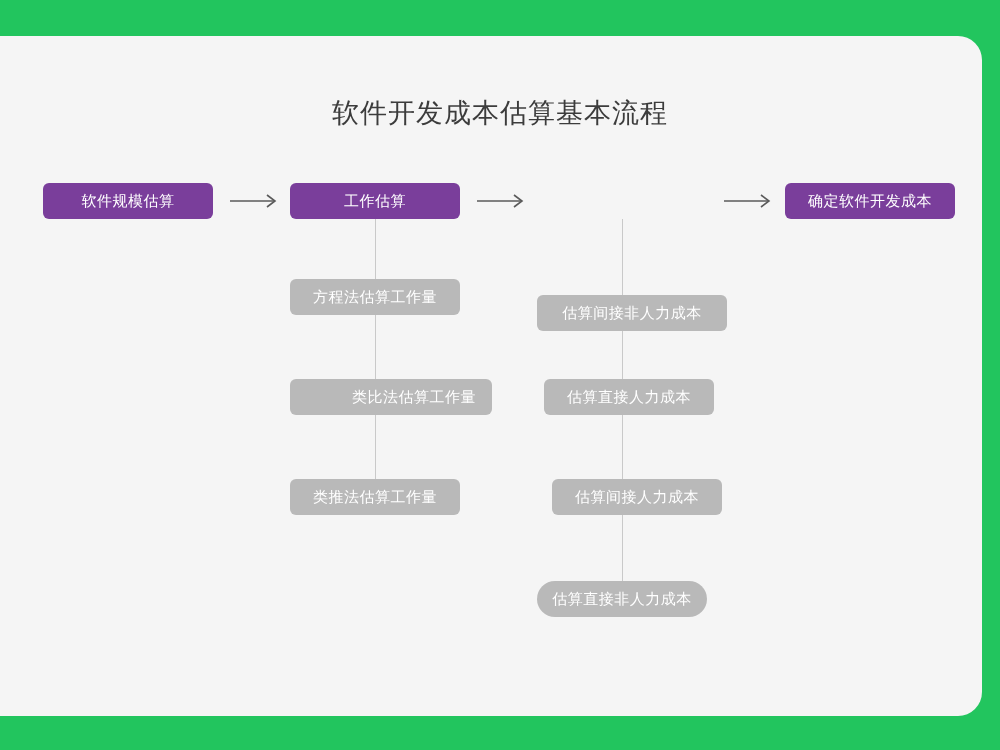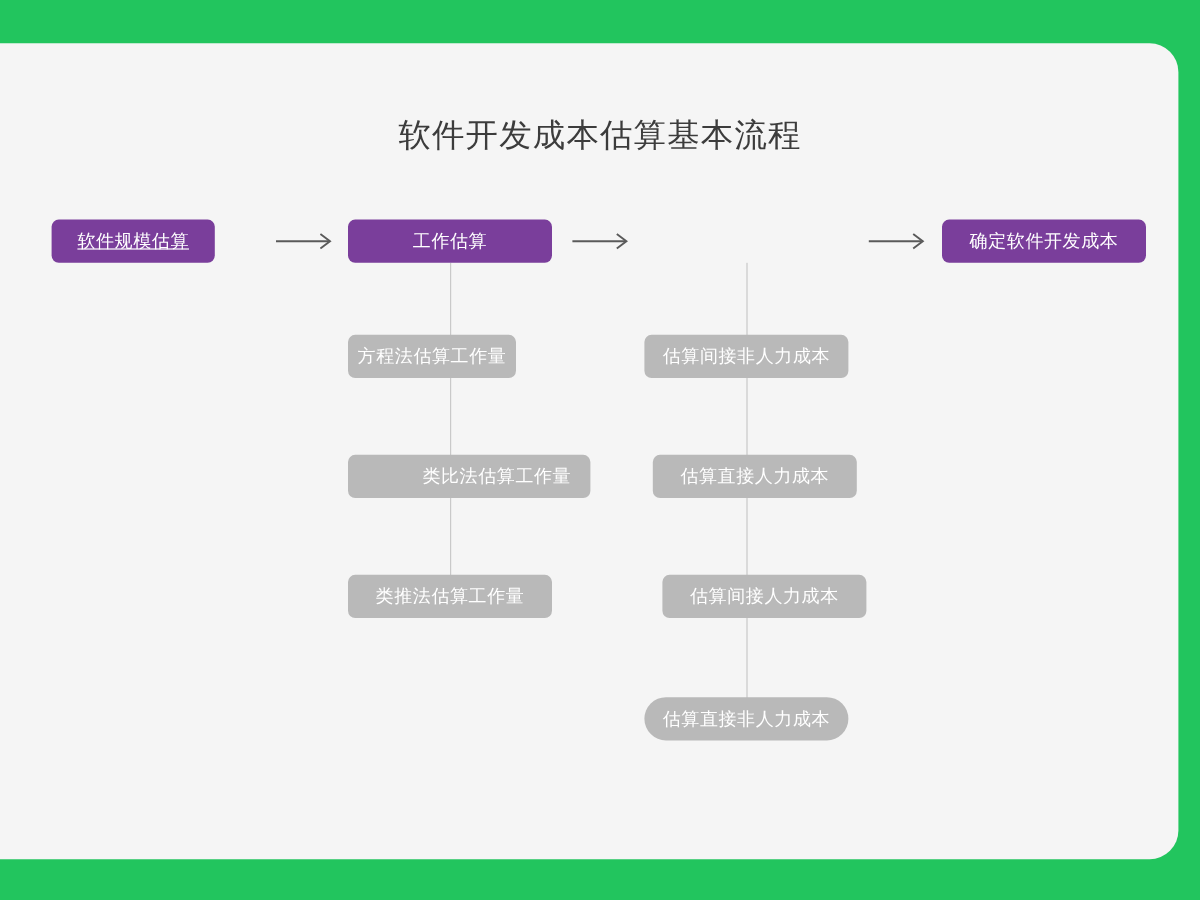--- a/index.html
+++ b/index.html
@@ -121,46 +121,46 @@
 
   <div class="arrow" style="left:722px; top:192px; width:52px;">
     <span>
       <svg width="50" height="16" viewBox="0 0 50 16" aria-hidden="true">
         <line x1="1" y1="8" x2="45" y2="8" stroke="#5a5a5a" stroke-width="1.6"></line>
         <polyline points="38,2 46,8 38,14" fill="none" stroke="#5a5a5a" stroke-width="1.6"></polyline>
       </svg>
     </span>
   </div>
 
-  <div class="node primary" style="left:43px; top:183px; width:136px;text-decoration:underline;">
+  <div class="node primary" style="left:43px; top:183px; width:170px;">
     <span>软件规模估算</span>
   </div>
 
   <div class="node primary" style="left:290px; top:183px; width:170px;align-items:center;">
     <span>工作估算</span>
   </div>
 
 
   <div class="node primary" style="left:785px; top:183px; width:170px;">
     <span>确定软件开发成本</span>
   </div>
 
-  <div class="node sub" style="left:290px; top:279px; width:140px;">
+  <div class="node sub" style="left:290px; top:279px; width:170px;">
     <span>方程法估算工作量</span>
   </div>
 
   <div class="node sub" style="left:290px; top:379px; width:202px;padding-left:46px;">
     <span>类比法估算工作量</span>
   </div>
 
   <div class="node sub" style="left:290px; top:479px; width:170px;">
     <span>类推法估算工作量</span>
   </div>
 
-  <div class="node sub" style="left:537px; top:279px; width:170px;">
+  <div class="node sub" style="left:537px; top:295px; width:190px;">
     <span>估算间接非人力成本</span>
   </div>
 
   <div class="node sub" style="left:544px; top:379px; width:170px;">
     <span>估算直接人力成本</span>
   </div>
 
   <div class="node sub" style="left:552px; top:479px; width:170px;">
     <span>估算间接人力成本</span>
   </div>

